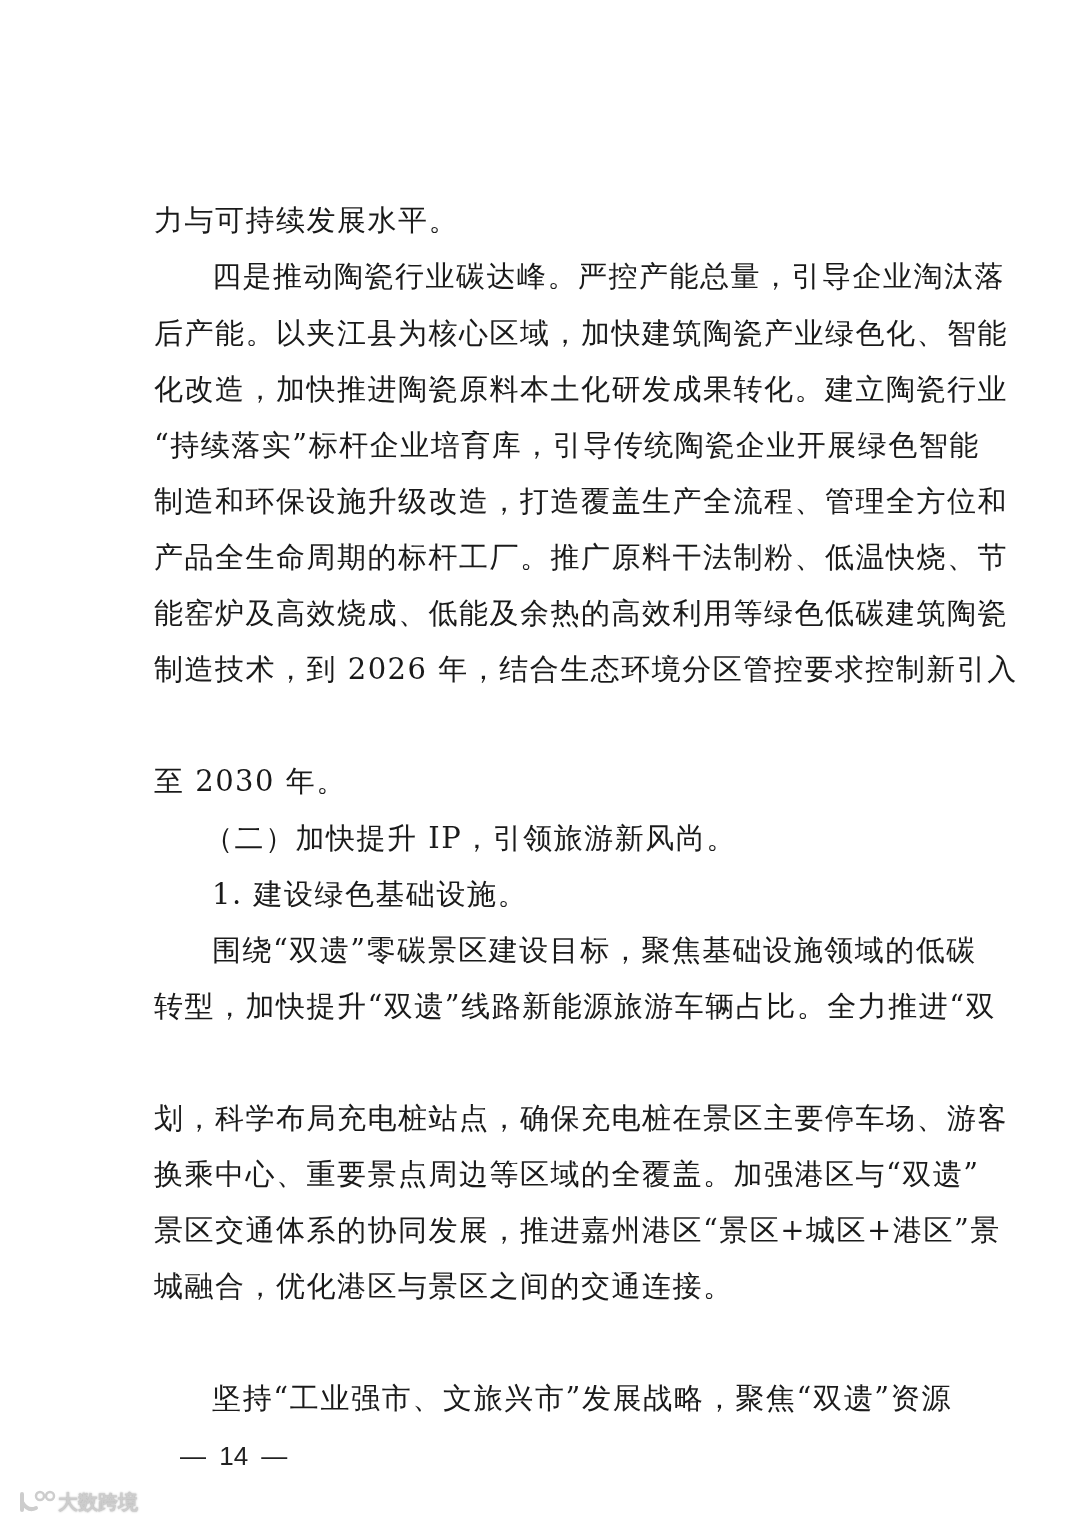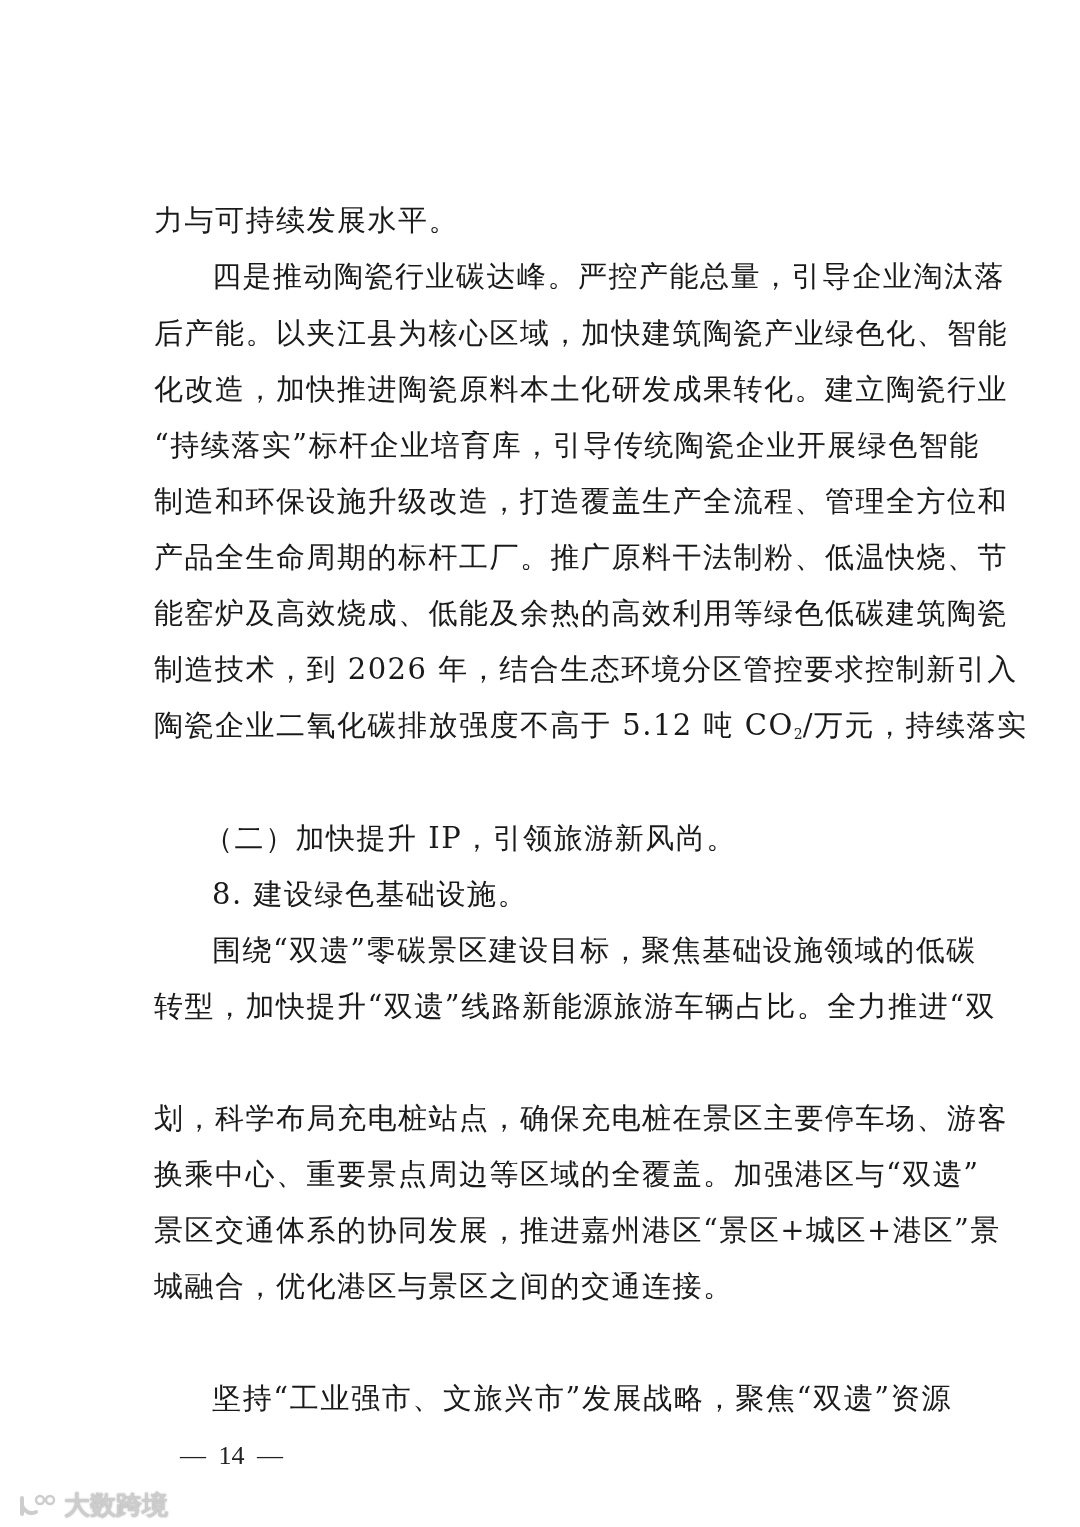--- a/index.html
+++ b/index.html
@@ -51,34 +51,33 @@
       font-size: 14px;
       vertical-align: -4px;
       letter-spacing: 0;
     }
     .page-number {
       position: absolute;
       left: 172px;
       top: 1378px;
       font-size: 26px;
       line-height: 32px;
-      font-family: Liberation Serif, serif;
+      font-family: Liberation Sans, sans-serif;
       color: #222;
       word-spacing: 6px;
     }
     .watermark {
       position: absolute;
       left: 10px;
       top: 1488px;
       display: flex;
       align-items: center;
-      gap: 6px;
       color: #c8c8c8;
       font-family: "DejaVu Sans", sans-serif;
-      font-size: 26px;
+      font-size: 20px;
       font-weight: bold;
       text-shadow: 0 0 2px #999;
       opacity: 0.9;
       justify-content: flex-end;
     }
     .wm-logo {
       width: 40px;
       height: 28px;
       position: relative;
     }
@@ -90,24 +89,24 @@
 
   <div class="line last" style="top:202px">力与可持续发展水平。</div>
   <div class="line" style="top:315px">后产能。以夹江县为核心区域，加快建筑陶瓷产业绿色化、智能</div>
   <div class="line indent" style="top:258px">四是推动陶瓷行业碳达峰。严控产能总量，引导企业淘汰落</div>
   <div class="line" style="top:371px">化改造，加快推进陶瓷原料本土化研发成果转化。建立陶瓷行业</div>
   <div class="line" style="top:427px">“持续落实”标杆企业培育库，引导传统陶瓷企业开展绿色智能</div>
   <div class="line" style="top:483px">制造和环保设施升级改造，打造覆盖生产全流程、管理全方位和</div>
   <div class="line" style="top:539px">产品全生命周期的标杆工厂。推广原料干法制粉、低温快烧、节</div>
   <div class="line" style="top:595px">能窑炉及高效烧成、低能及余热的高效利用等绿色低碳建筑陶瓷</div>
   <div class="line" style="top:651px">制造技术，到 2026 年，结合生态环境分区管控要求控制新引入</div>
-  <div class="line" style="top:707px"><span>陶瓷企业二氧化碳排放强度不高于 5.12 吨 CO</span><sub>2</sub><span>/万元，持续落实</span></div>
+  <div class="line last" style="top:763px">至 2030 年。</div>
 
   <div class="line heading h2" style="top:820px">（二）加快提升 IP，引领旅游新风尚。</div>
-  <div class="line indent heading" style="top:876px">8. 建设绿色基础设施。</div>
+  <div class="line indent heading" style="top:876px">1. 建设绿色基础设施。</div>
 
   <div class="line indent" style="top:932px">围绕“双遗”零碳景区建设目标，聚焦基础设施领域的低碳</div>
   <div class="line" style="top:988px">转型，加快提升“双遗”线路新能源旅游车辆占比。全力推进“双</div>
   <div class="line" style="top:1100px">划，科学布局充电桩站点，确保充电桩在景区主要停车场、游客</div>
   <div class="line" style="top:1212px">景区交通体系的协同发展，推进嘉州港区“景区+城区+港区”景</div>
   <div class="line" style="top:1156px">换乘中心、重要景点周边等区域的全覆盖。加强港区与“双遗”</div>
   <div class="line last" style="top:1268px">城融合，优化港区与景区之间的交通连接。</div>
 
   <div class="line indent" style="top:1380px">坚持“工业强市、文旅兴市”发展战略，聚焦“双遗”资源</div>
 

